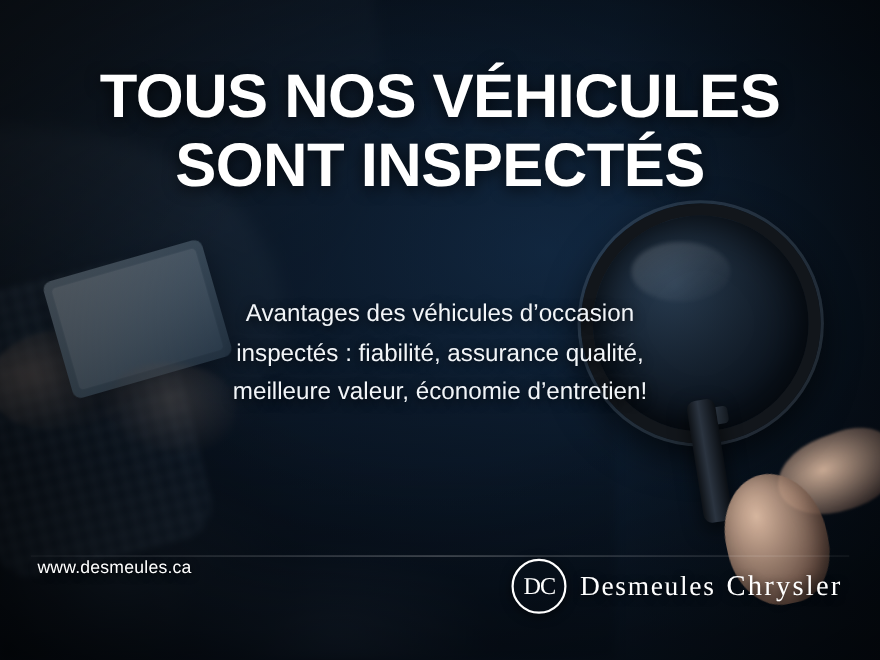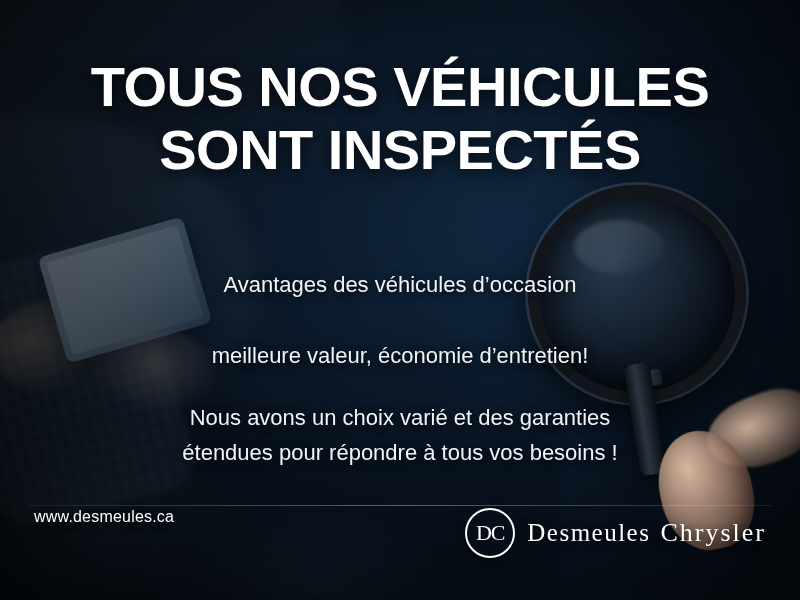--- a/index.html
+++ b/index.html
@@ -343,26 +343,22 @@
 
   <div class="content">
     <h1 class="headline">
       <span class="line">TOUS NOS VÉHICULES</span>
       <span class="line">SONT INSPECTÉS</span>
     </h1>
 
     <div class="subhead">
       <p class="para1">
         <span>Avantages des véhicules d’occasion</span><br>
-        <br>
+        <span>inspectés : fiabilité, assurance qualité,</span><br>
         <span>meilleure valeur, économie d’entretien!</span>
-      </p>
-      <p class="para2">
-        <span>Nous avons un choix varié et des garanties</span><br>
-        <span>étendues pour répondre à tous vos besoins !</span>
       </p>
     </div>
   </div>
 
   <div class="footer-rule"></div>
   <div class="footer">
     <div class="site-url">www.desmeules.ca</div>
     <div class="brand">
       <div class="brand-seal">DC</div>
       <div class="brand-name">

